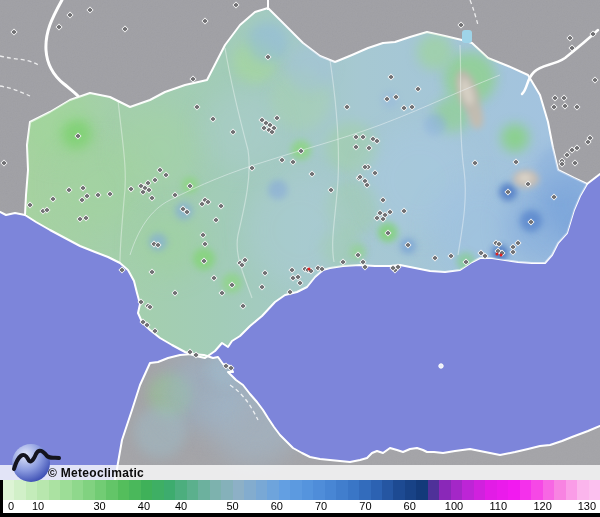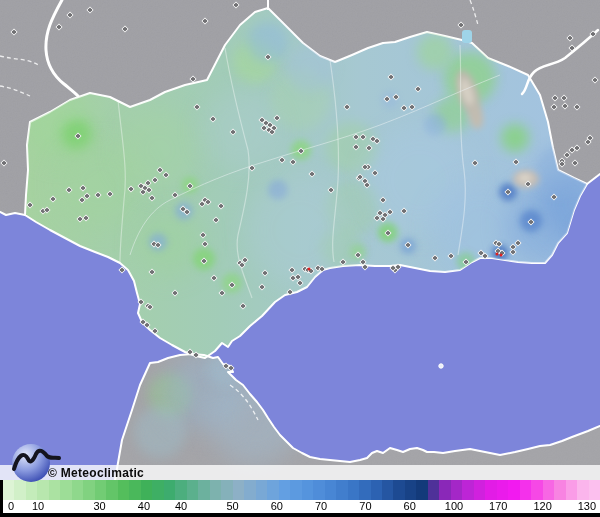--- a/index.html
+++ b/index.html
@@ -580,18 +580,18 @@
       <span style="left: 35px;">10</span>
       <span style="left: 96.6px;">30</span>
       <span style="left: 140.9px;">40</span>
       <span style="left: 178px;">40</span>
       <span style="left: 229.5px;">50</span>
       <span style="left: 273.8px;">60</span>
       <span style="left: 318.1px;">70</span>
       <span style="left: 362.4px;">70</span>
       <span style="left: 406.7px;">60</span>
       <span style="left: 451px;">100</span>
-      <span style="left: 495.3px;">170</span>
+      <span style="left: 495.3px;">110</span>
       <span style="left: 539.6px;">120</span>
       <span style="left: 583.9px;">130</span>
     </div>
   <div id="bottom-strip"></div>
 </div>
 
 </body></html>

